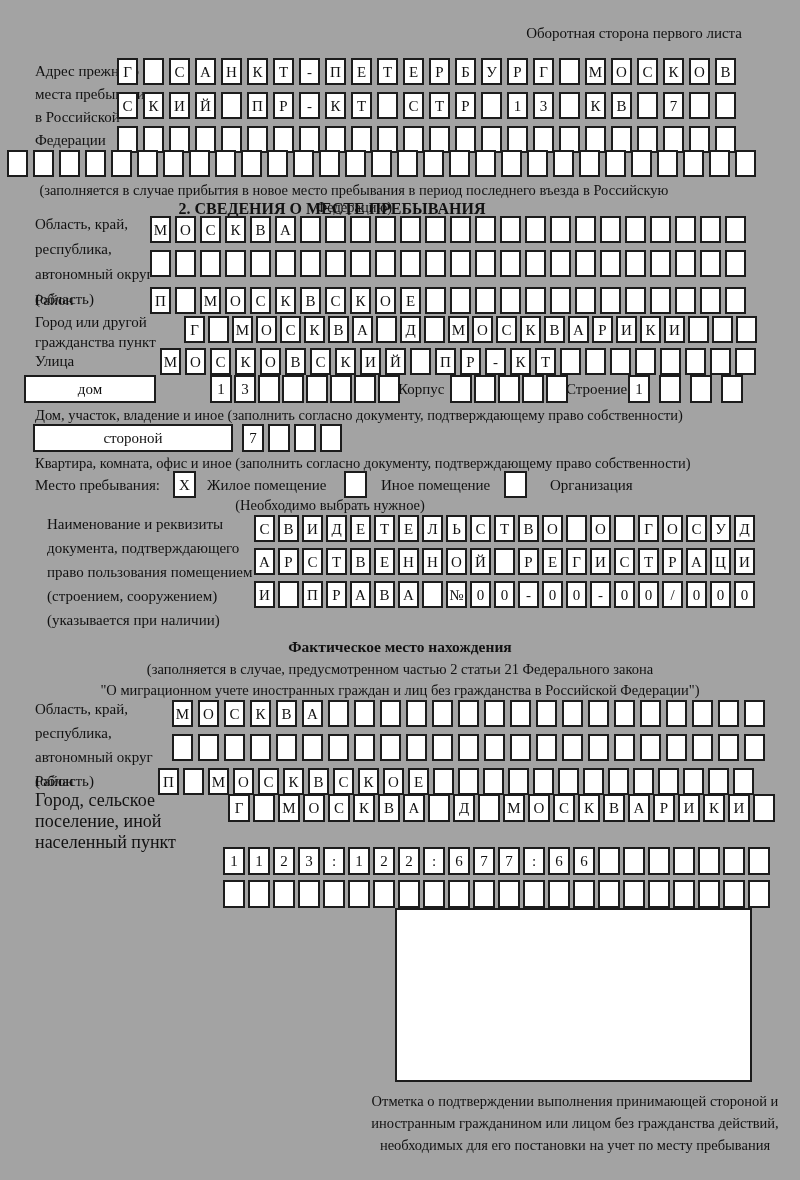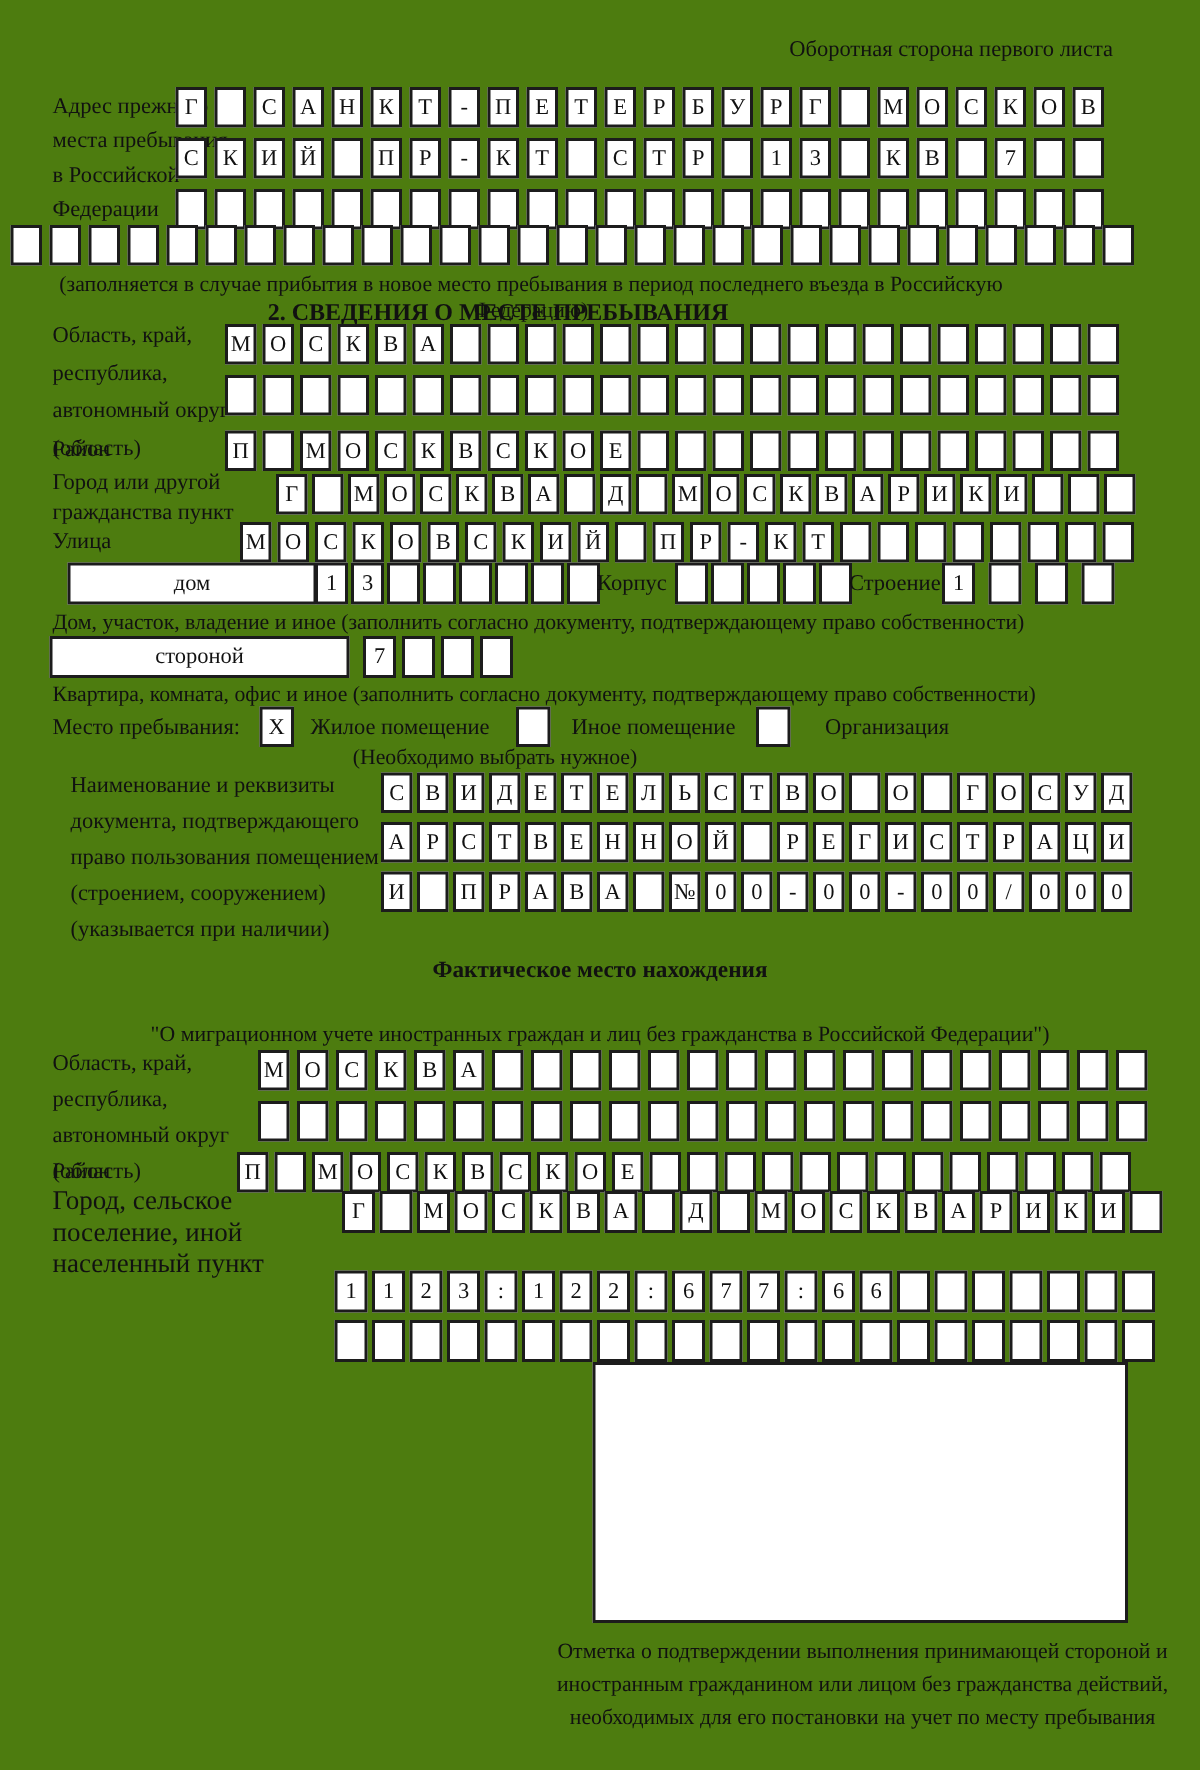--- a/index.html
+++ b/index.html
@@ -1,17 +1,17 @@
 <!DOCTYPE html>
 <html><head>
 <meta charset="utf-8">
 <style>
   html,body{margin:0;padding:0;background:#ffffff;}
   body{font-family:"Liberation Serif","DejaVu Serif",serif;color:#111;}
-  #page{position:relative;width:800px;height:1180px;background:#4d7c0f;overflow:hidden;}
+  #page{position:relative;width:800px;height:1180px;background:#a3a3a3;overflow:hidden;}
   .abs{position:absolute;}
   .lbl{font-size:15px;line-height:23px;color:#111;}
   .hint{font-size:14.5px;color:#111;}
   .center{text-align:center;}
   .bold{font-weight:bold;}
   .box-row{display:flex;gap:5px;}
   .g4{gap:4px;}
   .g3{gap:3px;}
   .g2{gap:2px;}
   .g9{gap:9px;}
@@ -276,21 +276,21 @@
       <span class="cbox"></span>
       <span class="cbox"></span>
       <span class="cbox"></span>
       <span class="cbox"></span>
       <span class="cbox"></span>
       <span class="cbox"></span>
       <span class="cbox"></span>
       <span class="cbox"></span>
     </div>
 
-  <div class="abs labelbox" style="left:45px;top:375px;width:166px;">дом</div>
+  <div class="abs labelbox" style="left:24px;top:375px;width:132px;">дом</div>
   <div class="abs box-row g2 h28" style="left:210px;top:375px;">
       <span class="cbox">1</span>
       <span class="cbox">3</span>
       <span class="cbox"></span>
       <span class="cbox"></span>
       <span class="cbox"></span>
       <span class="cbox"></span>
       <span class="cbox"></span>
       <span class="cbox"></span>
     </div>
@@ -394,20 +394,21 @@
       <span class="cbox">-</span>
       <span class="cbox">0</span>
       <span class="cbox">0</span>
       <span class="cbox">/</span>
       <span class="cbox">0</span>
       <span class="cbox">0</span>
       <span class="cbox">0</span>
     </div>
 
   <div class="abs bold center" style="left:0;top:638px;width:800px;font-size:15.5px;">Фактическое место нахождения</div>
+  <div class="abs hint center" style="left:0;top:661px;width:800px;">(заполняется в случае, предусмотренном частью 2 статьи 21 Федерального закона</div>
   <div class="abs hint center" style="left:0;top:682px;width:800px;">"О миграционном учете иностранных граждан и лиц без гражданства в Российской Федерации")</div>
 
   <div class="abs lbl" style="left:35px;top:697px;width:140px;line-height:24px;">Область, край, республика, автономный округ (область)</div>
   <div class="abs box-row" style="left:172px;top:700px;">
       <span class="cbox">М</span>
       <span class="cbox">О</span>
       <span class="cbox">С</span>
       <span class="cbox">К</span>
       <span class="cbox">В</span>
       <span class="cbox">А</span>

